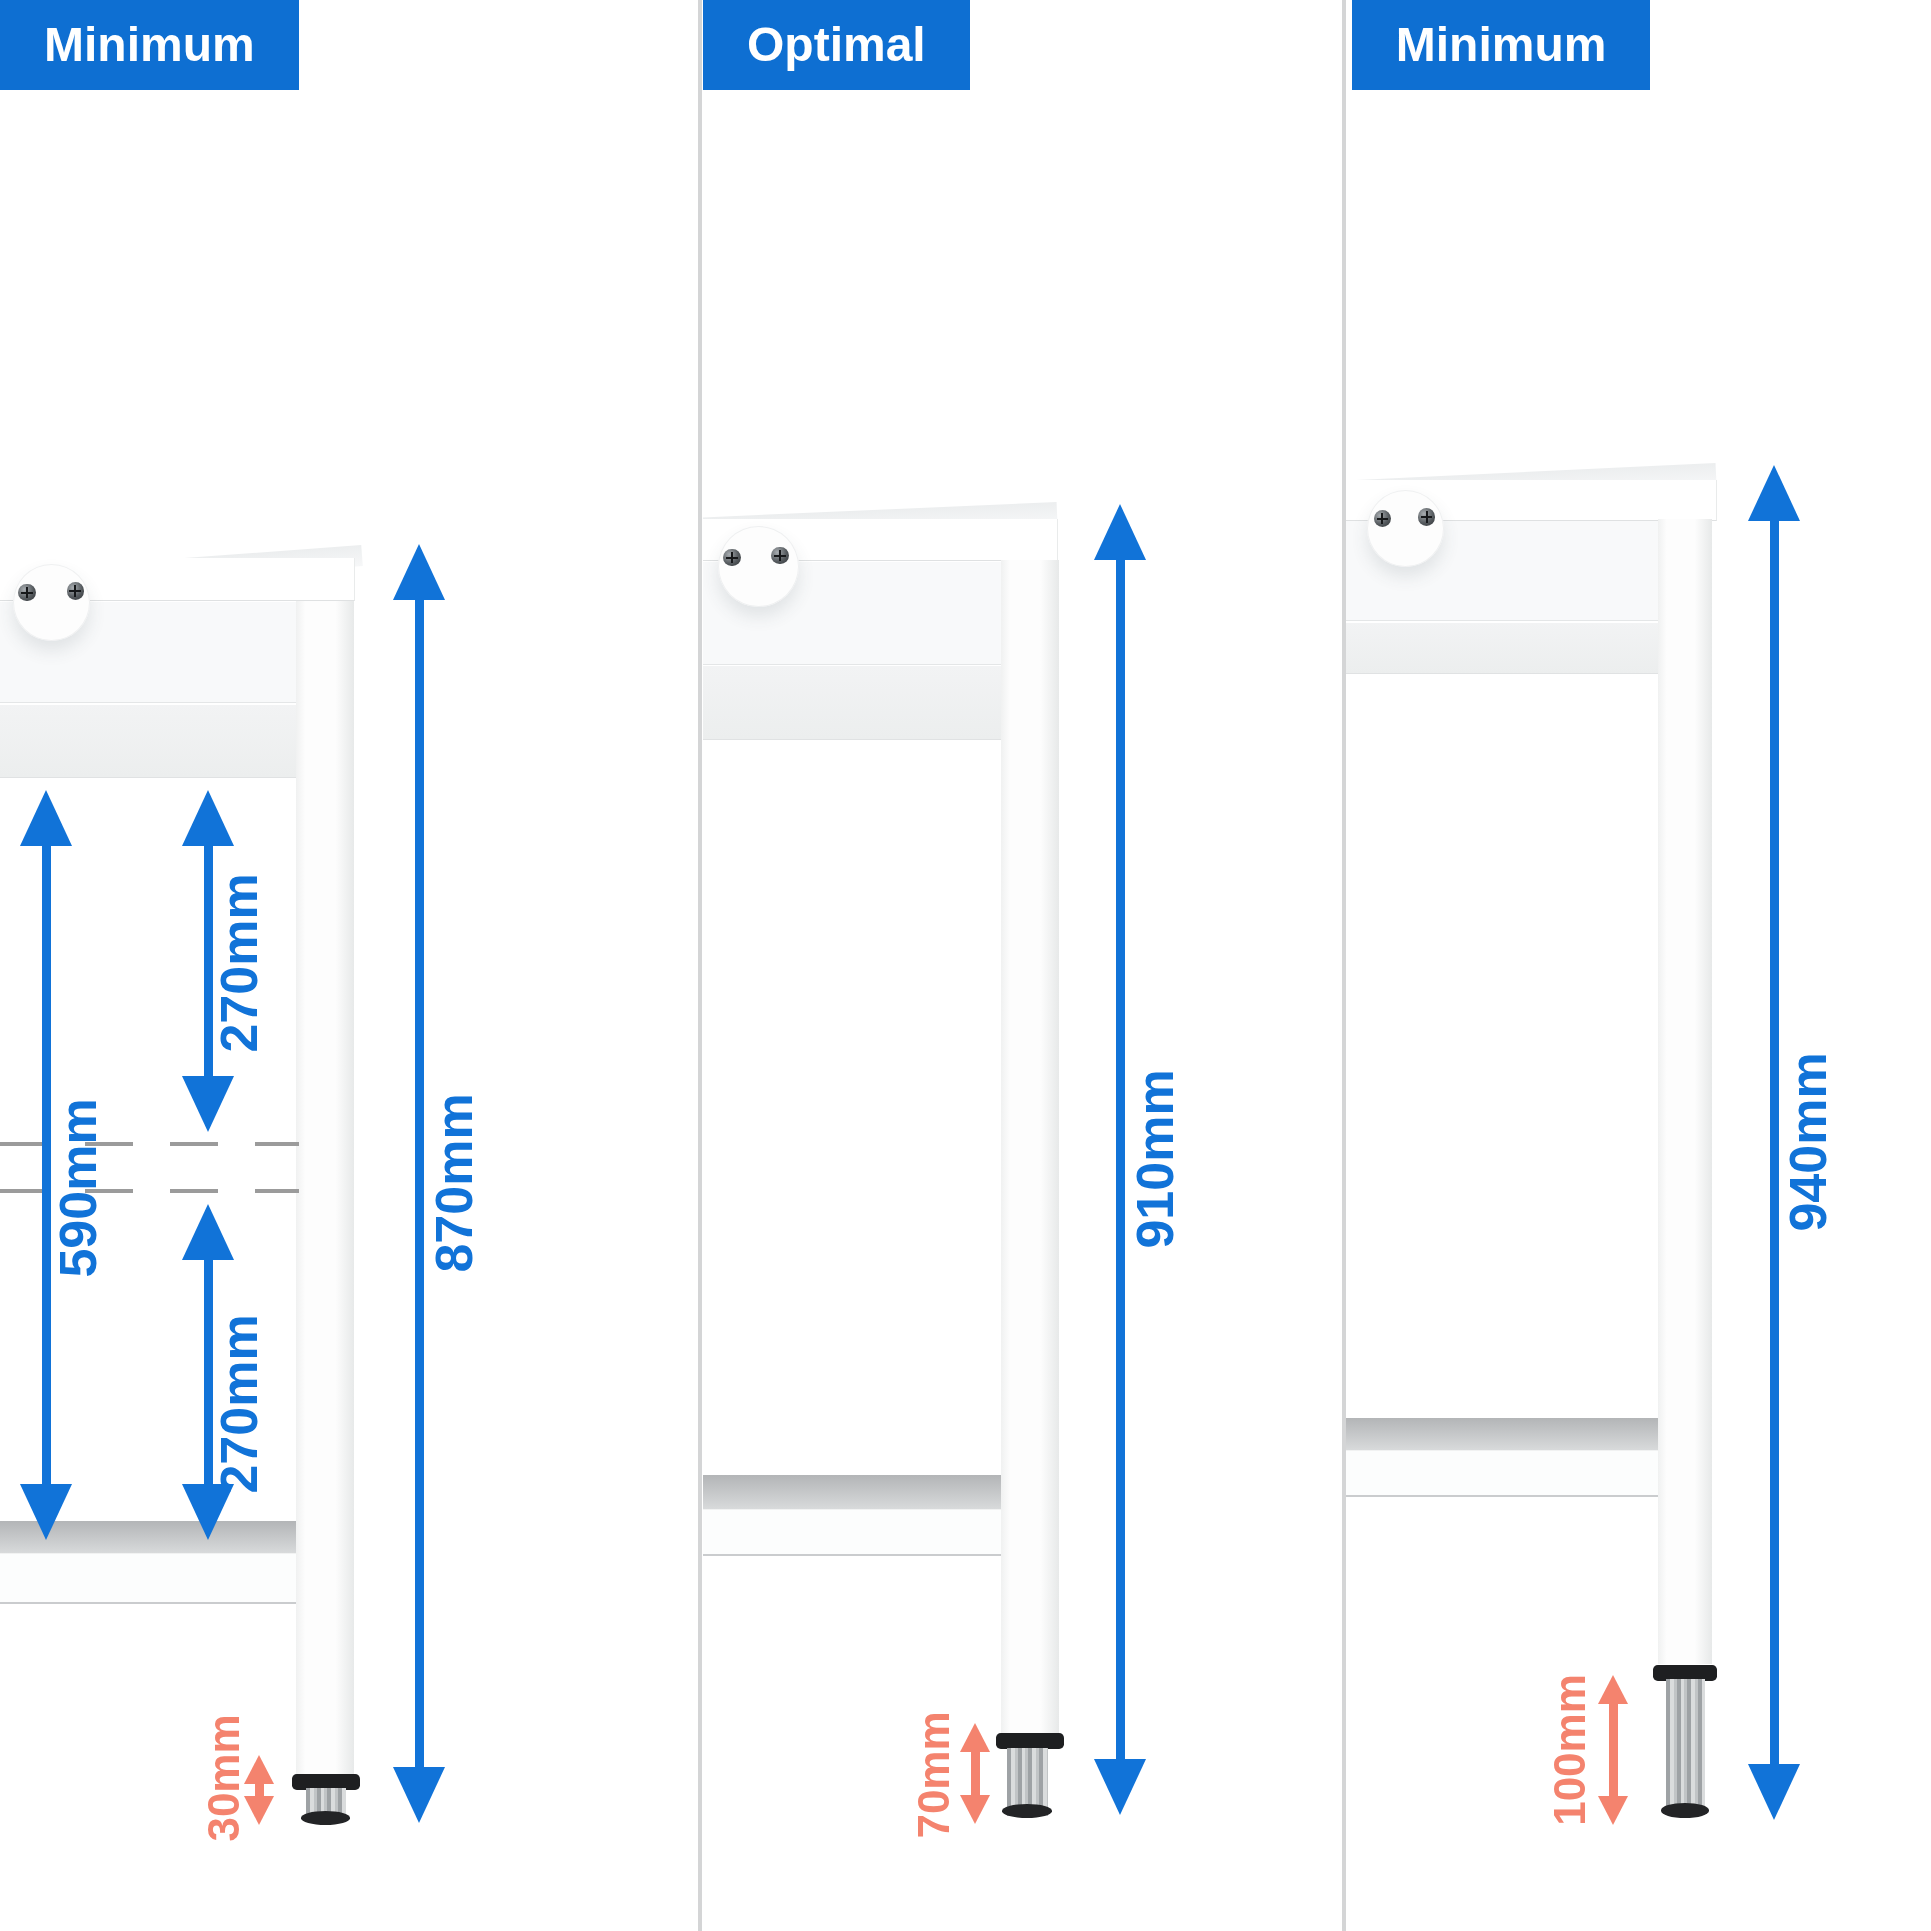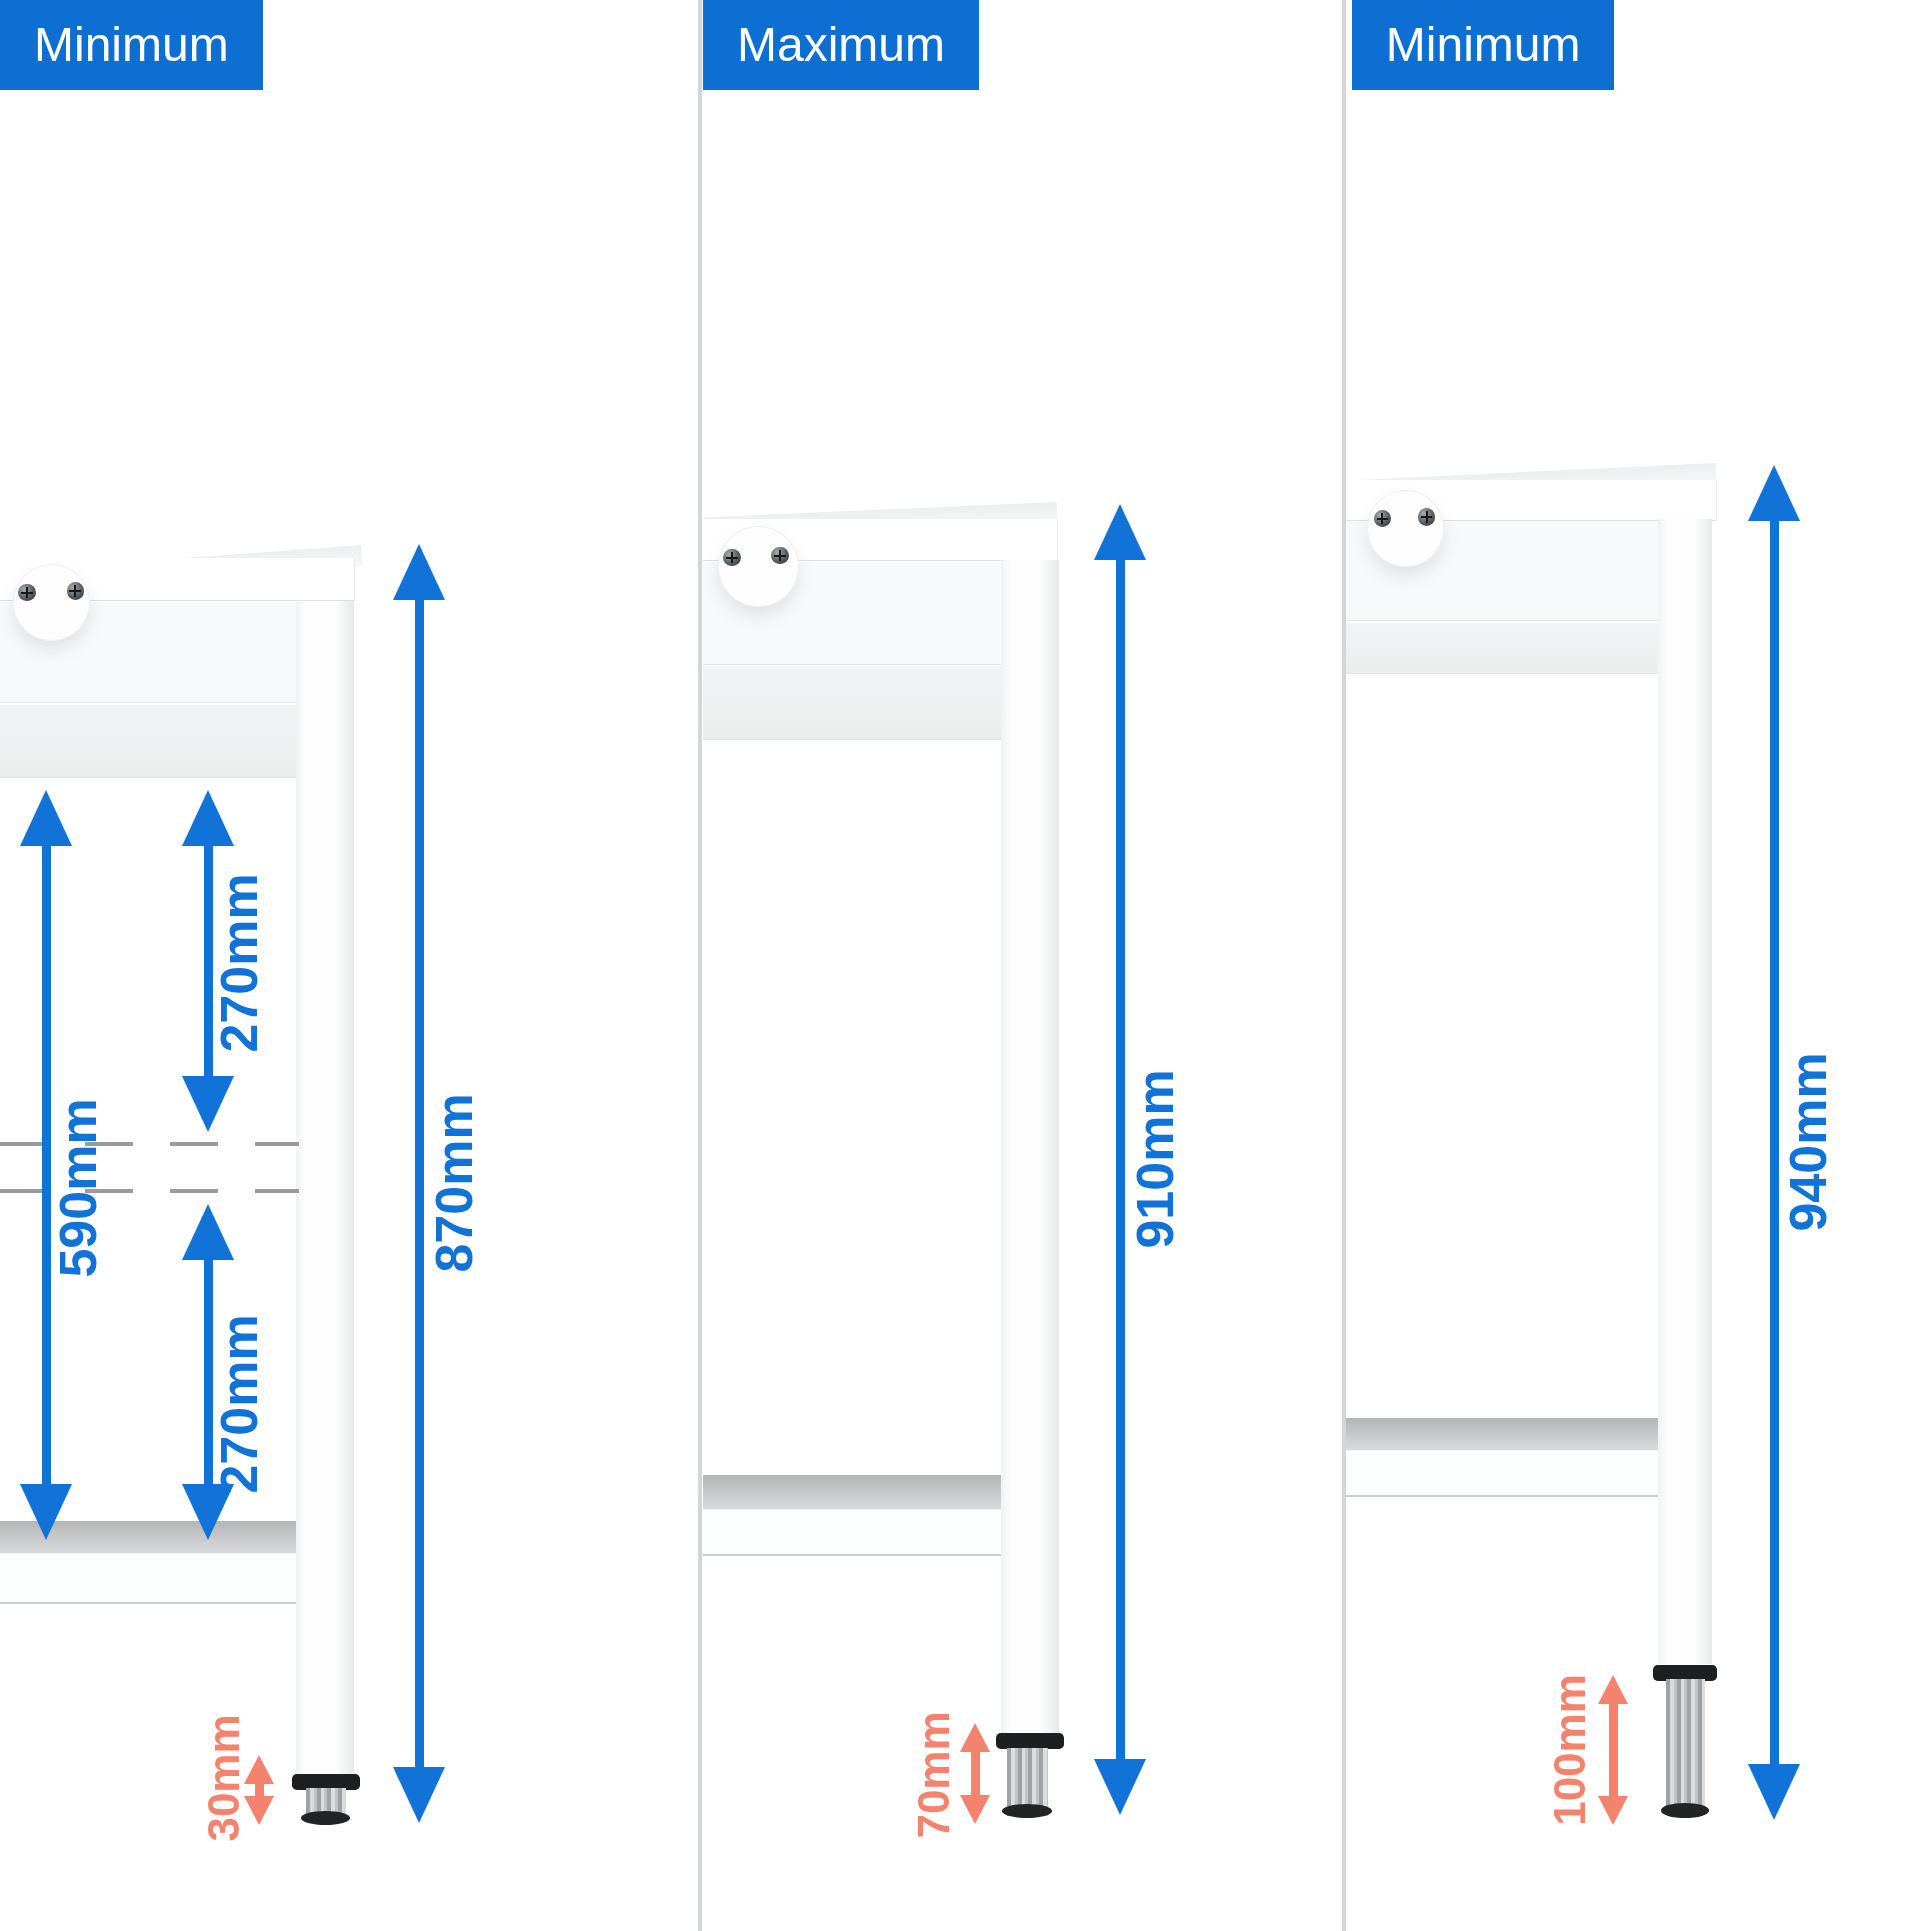--- a/index.html
+++ b/index.html
@@ -8,21 +8,21 @@
     --orange:#f4836e;
     --divider:#d4d5d6;
     --seam:#dfe1e2;
   }
   html,body{margin:0;padding:0;background:#fff;}
   #canvas{position:relative;width:1931px;height:1931px;background:#fff;overflow:hidden;
           font-family:"Liberation Sans",sans-serif;}
   .divider{position:absolute;top:0;width:3.9px;height:1931px;background:var(--divider);}
   .panel{position:absolute;top:0;height:1931px;overflow:hidden;}
   .panel-header{position:absolute;top:0;height:90px;background:var(--blue-header);color:#fff;
-                font-weight:normal;font-size:48px;line-height:90px;padding:0 34px;white-space:nowrap;}
+                font-weight:bold;font-size:48px;line-height:90px;padding:0 44px;white-space:nowrap;}
   
   .slab-strip{position:absolute;height:21px;background:linear-gradient(180deg,#eceeef,#f6f7f8);
               transform-origin:100% 50%;}
   .slab-front{position:absolute;background:#ffffff;border-bottom:1.9px solid var(--seam);
               border-right:1.9px solid #e9ebeb;}
   .apron{position:absolute;background:#f8f9fa;border-bottom:1.9px solid #e4e6e7;}
   .backrail{position:absolute;background:linear-gradient(180deg,#f2f3f4,#ecEEee);
             border-bottom:1.9px solid #e0e2e3;}
   .leg{position:absolute;background:linear-gradient(90deg,#f0f1f1 0,#fdfdfd 16%,#fdfdfd 68%,#e7e9e9 100%);}
   .shelf-top{position:absolute;background:linear-gradient(180deg,#b3b5b7,#d8dadb);}
@@ -115,21 +115,21 @@
 
     <div class="arrow-o" style="left:244px;top:1755px;height:70px">
       <div class="head-t"></div>
         <div class="shaft"></div>
         <div class="head-b"></div>
     </div>
     <div class="dim-label orange" style="left:224px;top:1778px">30mm</div>
   </section>
 
   <section class="panel" style="left:702px;width:640px">
-    <div class="panel-header" style="left:1px">Maximum</div>
+    <div class="panel-header" style="left:1px">Optimal</div>
 
     <div class="slab-strip" style="left:1px;top:502px;width:354px;transform:rotate(-2.5deg)"></div>
     <div class="slab-front" style="left:1px;top:519px;width:354px;height:41px"></div>
     <div class="apron" style="left:1px;top:562px;width:298px;height:102px"></div>
     <div class="backrail" style="left:1px;top:666px;width:298px;height:73px"></div>
     <div class="leg" style="left:299px;top:560px;width:58px;height:1173px"></div>
     <div class="shelf-top" style="left:1px;top:1475px;width:298px;height:34px"></div>
     <div class="shelf-front" style="left:1px;top:1509px;width:298px;height:44px"></div>
     <div class="bracket" style="left:16.4px;top:526px;width:81px;height:81px">
       <div class="screw" style="left:4.8px;top:23px"></div>

